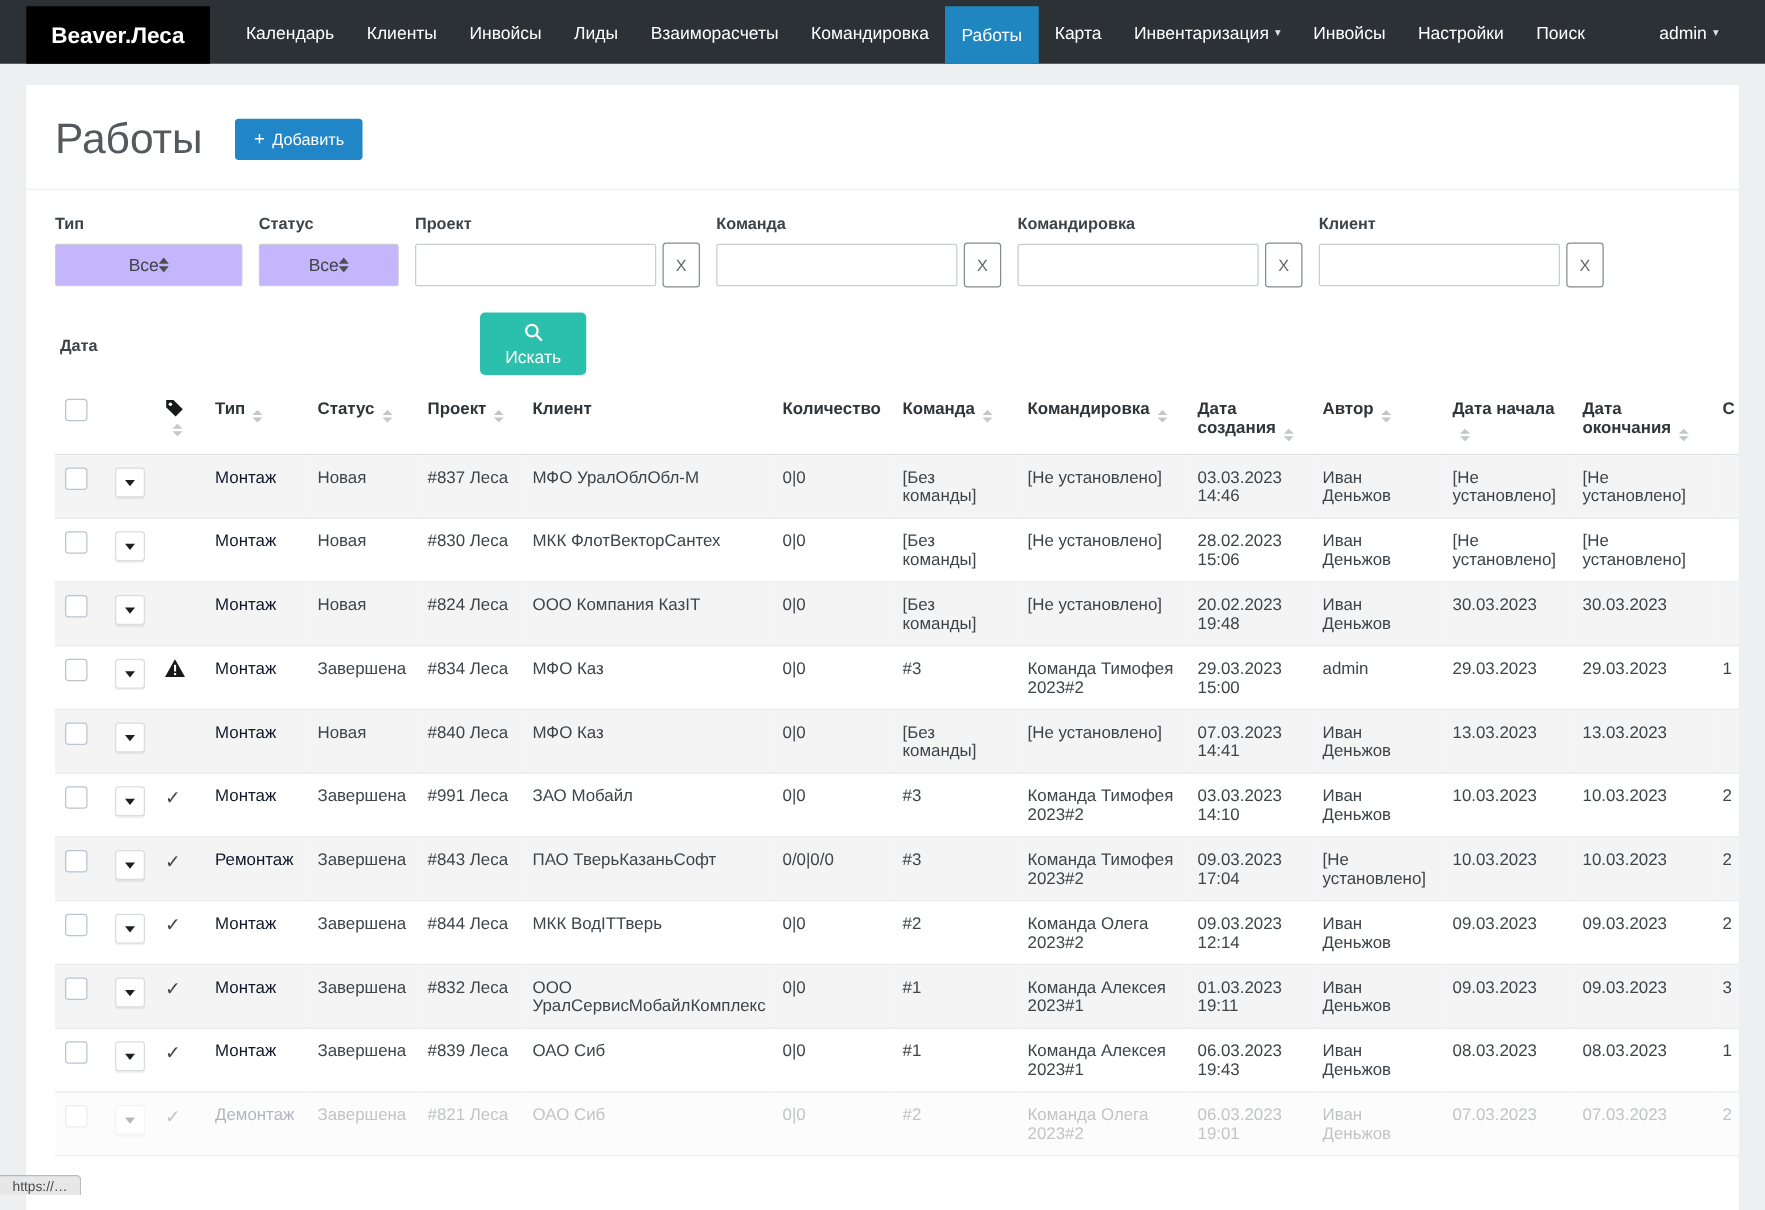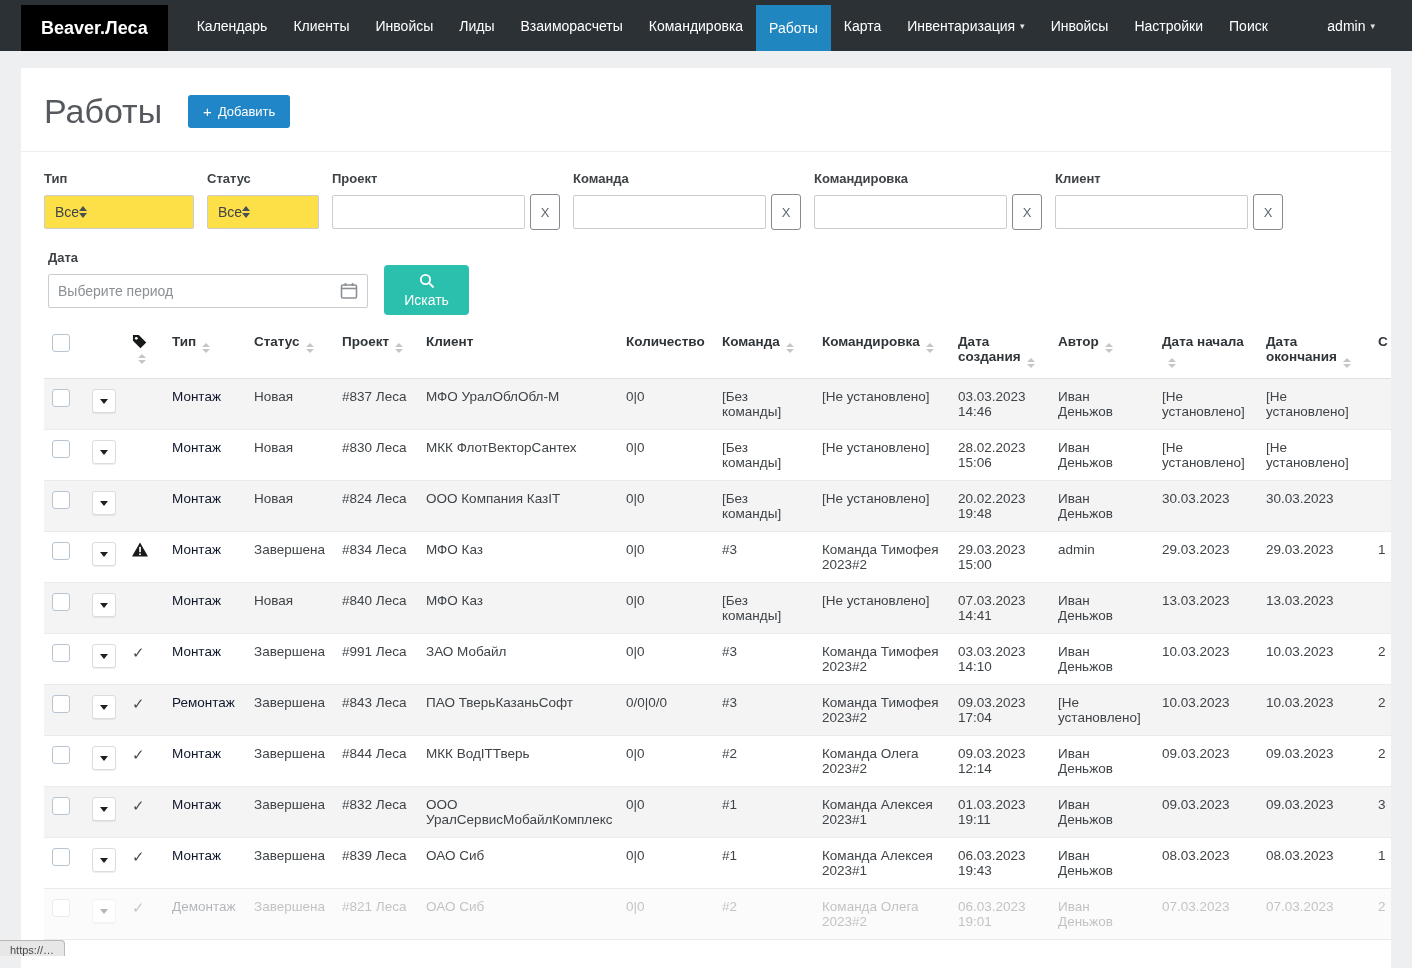--- a/index.html
+++ b/index.html
@@ -35,22 +35,22 @@
     font-family:inherit;
   }
   .btn-add .plus { font-size:15px; line-height:1; }
   
   .filters { padding:19px 23px 0; display:flex; gap:13px; }
   .fgroup label { display:block; font-size:13px; font-weight:bold; color:#3e4347; margin-bottom:9px; }
   .fg-type { width:150px; } .fg-status { width:112px; }
   .fg-wide { width:228px; }
   .control-row { display:flex; gap:5px; align-items:flex-start; }
   .select {
-    height:34px; border:1px solid #c9cdd1; border-radius:2px; background:#fde047;
-    display:flex; align-items:center; justify-content:flex-start;
+    height:34px; border:1px solid #c9cdd1; border-radius:2px; background:#c4b5fd;
+    display:flex; align-items:center; justify-content:center;
     padding:0 10px; font-size:14px; color:#3f4448; cursor:pointer; width:100%;
   }
   .updown { display:flex; flex-direction:column; gap:2px; }
   .tri-u { width:0; height:0; border-left:4px solid transparent; border-right:4px solid transparent; border-bottom:5px solid #4a4f54; }
   .tri-d { width:0; height:0; border-left:4px solid transparent; border-right:4px solid transparent; border-top:5px solid #4a4f54; }
   input.text {
     height:34px; border:1px solid #c9cdd1; border-radius:2px; flex:1; min-width:0;
     padding:0 9px; font-size:14px; color:#3f4448; font-family:inherit; background:#fff;
   }
   input.text::placeholder { color:#8a9095; }
@@ -229,29 +229,20 @@
       <div class="control-row">
         <input class="text" value="" style="">
         <button class="btn-x">X</button>
       </div>
     </div>
   </div>
 
   <div class="date-row">
     <div class="fgroup fg-date">
       <label>Дата</label>
-      <div class="date-wrap">
-        <input class="text" placeholder="Выберите период" style="">
-        <svg class="cal-icon" width="18" height="18" viewBox="0 0 18 18">
-          <rect x="1.5" y="3" width="15" height="13" rx="1.5" fill="none" stroke="#8a9095" stroke-width="1.6"></rect>
-          <line x1="1.5" y1="6.5" x2="16.5" y2="6.5" stroke="#8a9095" stroke-width="1.6"></line>
-          <line x1="5.5" y1="1" x2="5.5" y2="4" stroke="#8a9095" stroke-width="1.6"></line>
-          <line x1="12.5" y1="1" x2="12.5" y2="4" stroke="#8a9095" stroke-width="1.6"></line>
-        </svg>
-      </div>
     </div>
     <button class="btn-search">
       <svg width="16" height="16" viewBox="0 0 16 16">
         <circle cx="6.5" cy="6.5" r="4.6" fill="none" stroke="#fff" stroke-width="1.8"></circle>
         <line x1="10.2" y1="10.2" x2="14.5" y2="14.5" stroke="#fff" stroke-width="1.8"></line>
       </svg>
       <span>Искать</span>
     </button>
   </div>
 

